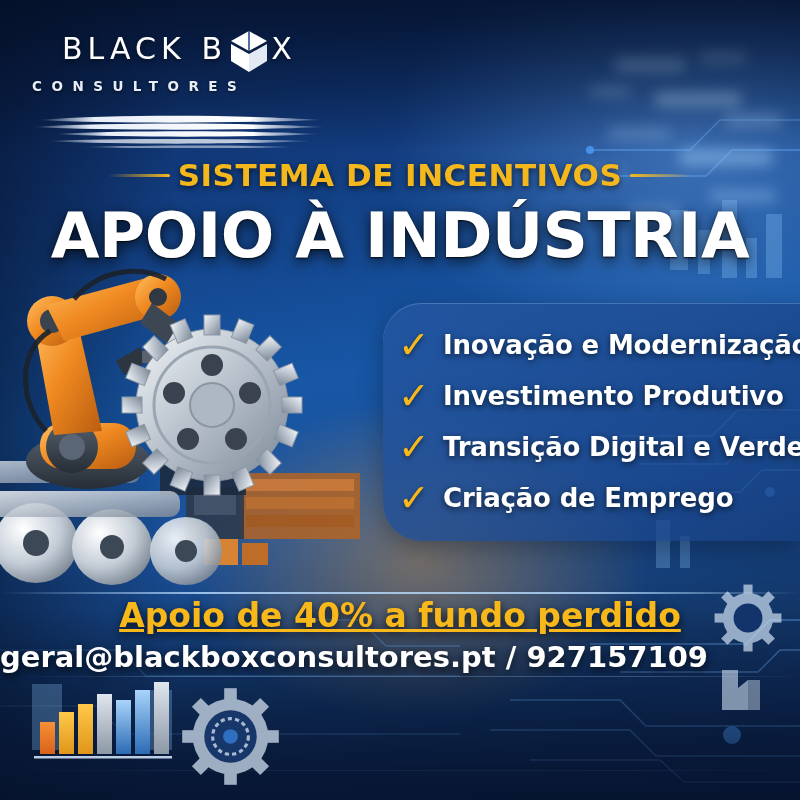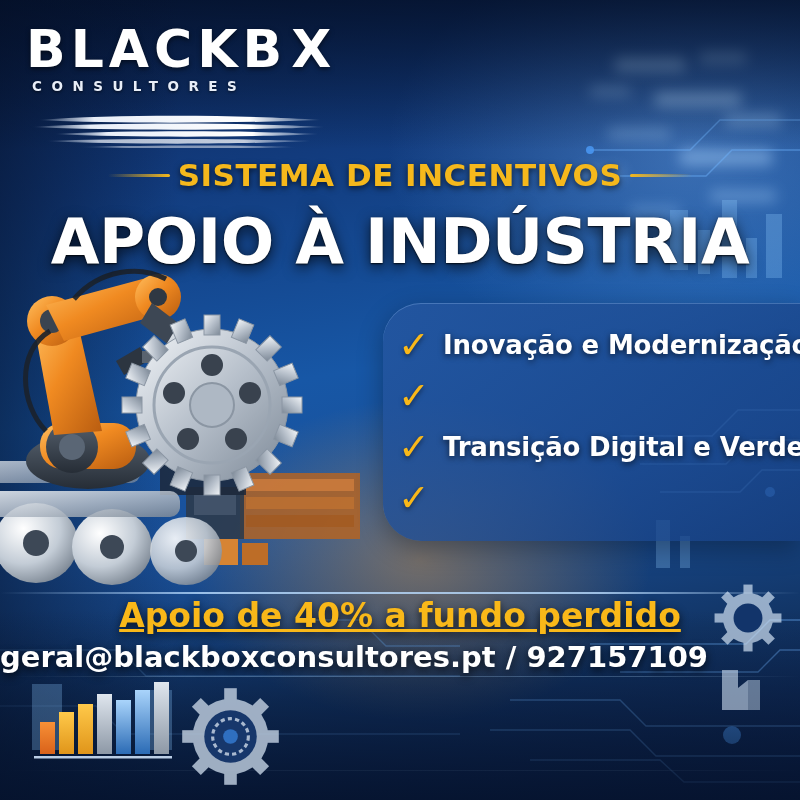--- a/index.html
+++ b/index.html
@@ -29,24 +29,24 @@
   .circuit{position:absolute;right:0;top:0;width:330px;height:800px;opacity:.85;}
   .circuit-bl{position:absolute;left:0;bottom:0;width:460px;height:190px;opacity:.8;}
 
   
   .sep{position:absolute;left:0;width:800px;height:1px;
     background:linear-gradient(90deg,rgba(150,200,255,0),rgba(170,215,255,.75) 20%,rgba(170,215,255,.75) 80%,rgba(150,200,255,0));}
 
   
   #logo{position:absolute;left:26px;top:26px;width:300px;height:100px;}
   .logo-word{
-    font-family:"DejaVu Sans",sans-serif;font-weight:bold;font-size:52px;
+    font-family:"DejaVu Sans",sans-serif;font-weight:normal;font-size:30px;
     letter-spacing:5px;color:#fff;line-height:46px;white-space:nowrap;
     text-shadow:0 2px 5px rgba(0,0,0,.55);
-    display:flex;align-items:center;
+    display:flex;align-items:center;margin-left:36px;
   }
   .logo-sub{
     font-family:"DejaVu Sans",sans-serif;font-size:13.5px;font-weight:bold;
     letter-spacing:9.5px;color:#e8eef8;text-align:left;margin-top:6px;
     padding-left:6px;text-shadow:0 1px 3px rgba(0,0,0,.6);
   }
   .box-glyph{display:inline-block;width:40px;height:44px;margin:0 2px;position:relative;top:2px;}
   .swoosh{position:absolute;left:2px;top:88px;width:300px;height:34px;}
 
   
@@ -56,21 +56,21 @@
   }
   #eyebrow .dash{width:62px;height:3px;border-radius:2px;}
   #eyebrow .dash.l{background:linear-gradient(90deg,rgba(245,184,28,0),#f5b81c);}
   #eyebrow .dash.r{background:linear-gradient(90deg,#f5b81c,rgba(245,184,28,0));}
   #eyebrow .txt{
     font-family:"DejaVu Sans",sans-serif;font-weight:bold;font-size:31px;
     letter-spacing:.5px;color:#f5b81c;white-space:nowrap;
     text-shadow:0 2px 6px rgba(0,0,0,.65);
   }
   #headline{
-    position:absolute;left:0;top:205px;width:800px;text-align:center;
+    position:absolute;left:0;top:199px;width:800px;text-align:center;
     font-family:"DejaVu Sans",sans-serif;font-weight:bold;font-size:63px;
     letter-spacing:-.5px;color:#ffffff;white-space:nowrap;
     text-shadow:0 4px 14px rgba(0,0,0,.70), 0 1px 2px rgba(0,0,0,.8);
   }
 
   
   #art{position:absolute;left:-10px;top:255px;width:400px;height:330px;}
 
   
   #panel{
@@ -317,27 +317,29 @@
   </div>
   <div id="headline">APOIO À INDÚSTRIA</div>
 
   <div id="panel">
     <div class="bullet">
       <span class="check">✓</span>
       <span class="bullet-label">Inovação e Modernização</span>
     </div>
     <div class="bullet">
       <span class="check">✓</span>
+      <span class="bullet-label">Investimento Produtivo</span>
     </div>
     <div class="bullet">
       <span class="check">✓</span>
       <span class="bullet-label">Transição Digital e Verde</span>
     </div>
     <div class="bullet">
       <span class="check">✓</span>
+      <span class="bullet-label">Criação de Emprego</span>
     </div>
   </div>
 
   <div class="layer vignette-bottom"></div>
 
   <div id="footer-rule"></div>
   <div id="offer">Apoio de 40% a fundo perdido</div>
   <div id="contact">geral@blackboxconsultores.pt / 927157109</div>
 
   <svg id="barchart" viewBox="0 0 145 100">

